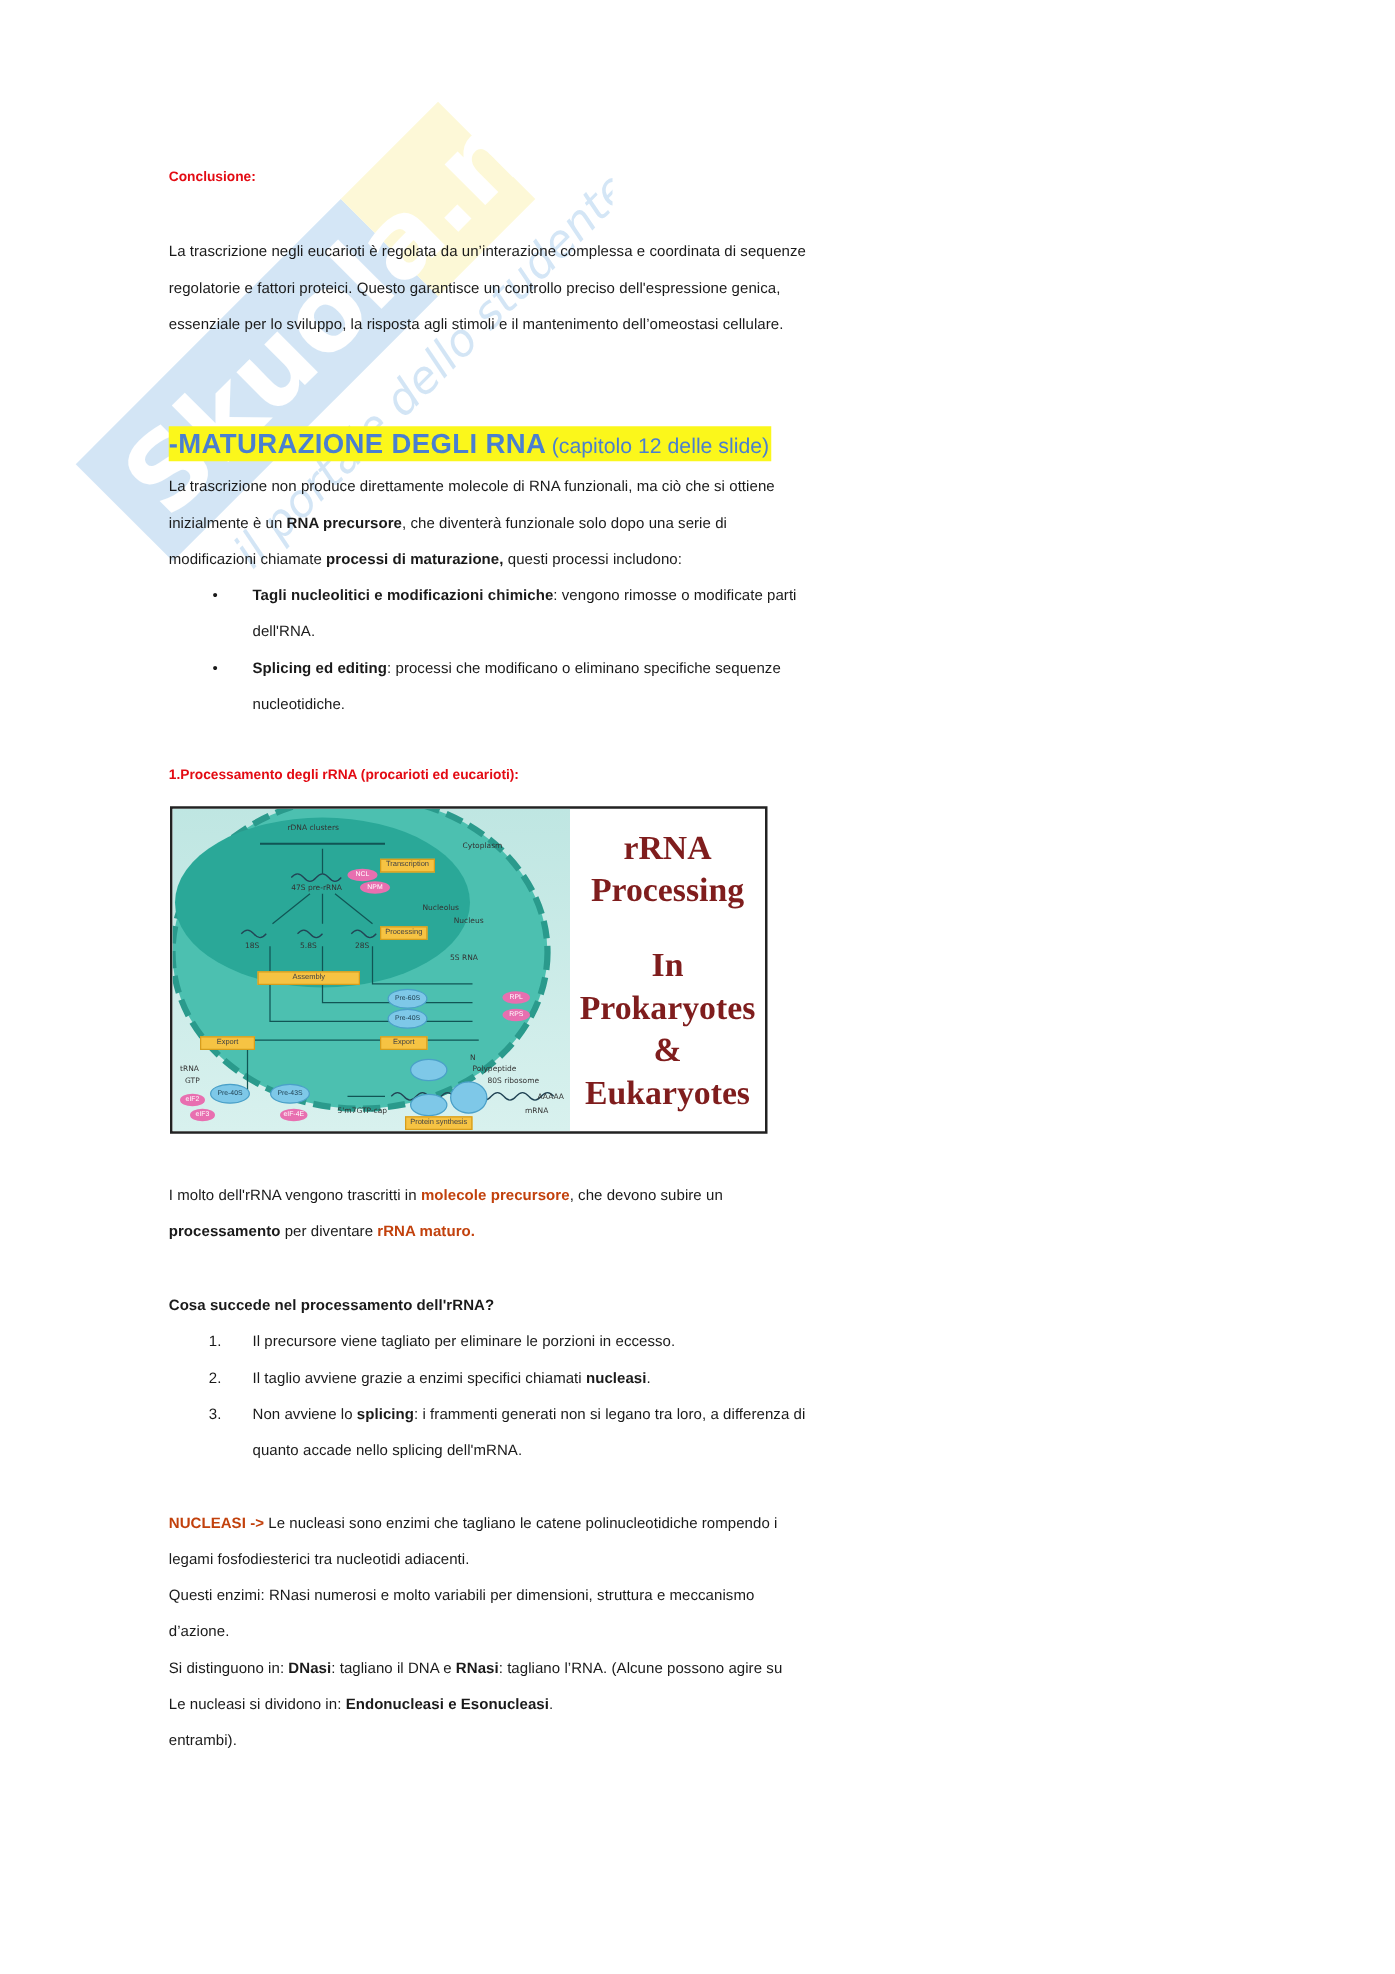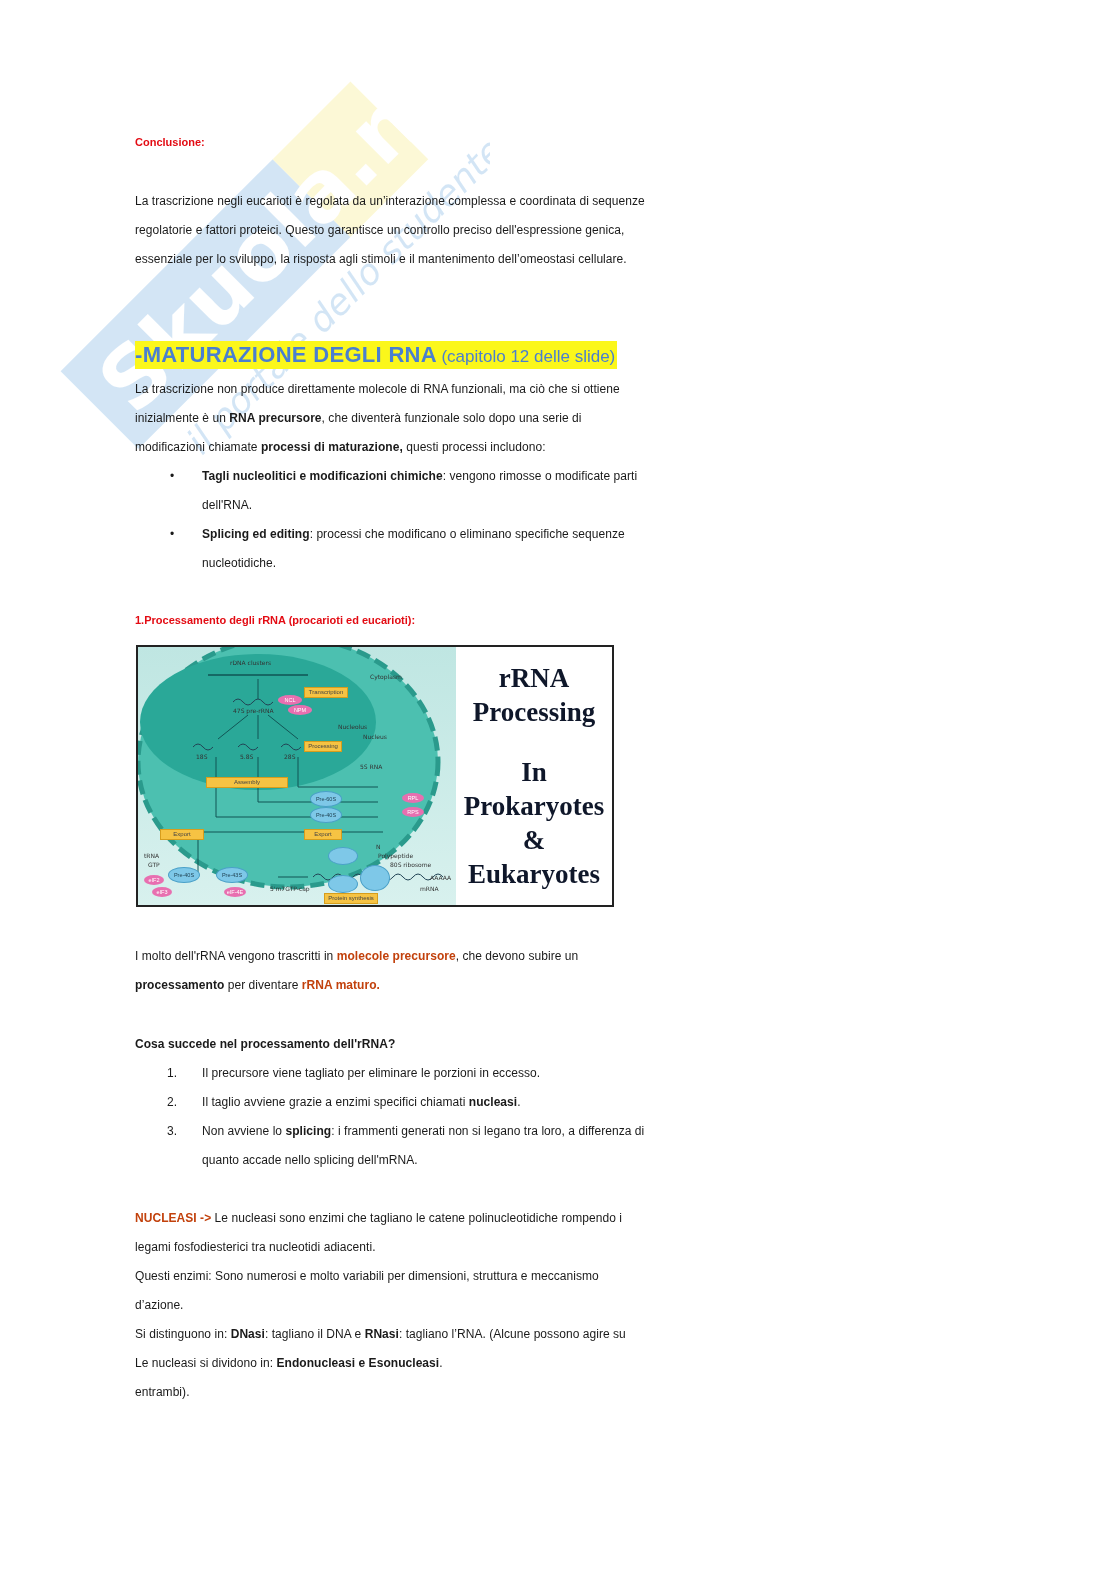--- a/index.html
+++ b/index.html
@@ -22,21 +22,21 @@
     ul, ol { margin: 0; padding: 0; list-style: none; }
     .li { position: relative; padding-left: 67px; }
     .bullet { position: absolute; left: 35px; top: 0; }
     .num { position: absolute; left: 32px; top: 0; }
     .figure {
       position: absolute; left: 1px; top: 645px; width: 478px; height: 262px;
       border: 2px solid #222; background: #fff; box-sizing: border-box; overflow: hidden;
     }
     .fig-left { position: absolute; left: 0; top: 0; width: 318px; height: 258px; background: linear-gradient(180deg,#bfe6e2,#d8f1ee); }
     .fig-right { position: absolute; left: 318px; top: 0; width: 156px; height: 258px; display: flex; flex-direction: column; align-items: center; justify-content: center;
-      font-family: "Liberation Serif", "DejaVu Serif", serif; font-weight: bold; color: #0f172a; text-align: center; font-size: 27px; line-height: 34px; }
+      font-family: "Liberation Serif", "DejaVu Serif", serif; font-weight: bold; color: #7f1d1d; text-align: center; font-size: 27px; line-height: 34px; }
     .fig-right .gap { height: 26px; }
     .lbl { position: absolute; font-size: 6px; color: #333; font-family: "DejaVu Sans", sans-serif; }
     .box { position: absolute; background: #f6c343; border: 1px solid #d69d1c; font-size: 6px; color: #444; text-align: center; line-height: 9px; }
     .pink { position: absolute; background: #e86fb0; border-radius: 50%; font-size: 5.5px; color: #fff; text-align: center; line-height: 10px; }
     .blob { position: absolute; background: #7ec8e8; border: 1px solid #4aa0c8; border-radius: 50%; font-size: 5.5px; color: #245; text-align: center; line-height: 14px; }
   </style>
 </head>
 <body>
 
 <svg class="watermark" viewBox="0 0 470 500">
@@ -174,20 +174,20 @@
         <span class="num">3.</span>
         <span>Non avviene lo </span><b>splicing</b><span>: i frammenti generati non si legano tra loro, a differenza di</span><br>
         <span>quanto accade nello splicing dell'mRNA.</span>
       </li>
     </ol>
   </div>
 
   <div class="abs txt" style="top:1204px;">
     <div><b class="red">NUCLEASI -&gt;</b><span> Le nucleasi sono enzimi che tagliano le catene polinucleotidiche rompendo i</span></div>
     <div>legami fosfodiesterici tra nucleotidi adiacenti.</div>
-    <div>Questi enzimi: Sono numerosi e molto variabili per dimensioni, struttura e meccanismo</div>
+    <div>Questi enzimi: RNasi numerosi e molto variabili per dimensioni, struttura e meccanismo</div>
     <div>d’azione.</div>
     <div><span>Si distinguono in: </span><b>DNasi</b><span>: tagliano il DNA e </span><b>RNasi</b><span>: tagliano l’RNA. (Alcune possono agire su</span></div>
     <div><span>Le nucleasi si dividono in: </span><b>Endonucleasi e Esonucleasi</b><span>.</span></div>
     <div>entrambi).</div>
   </div>
 
 </div>
 
 </body></html>

